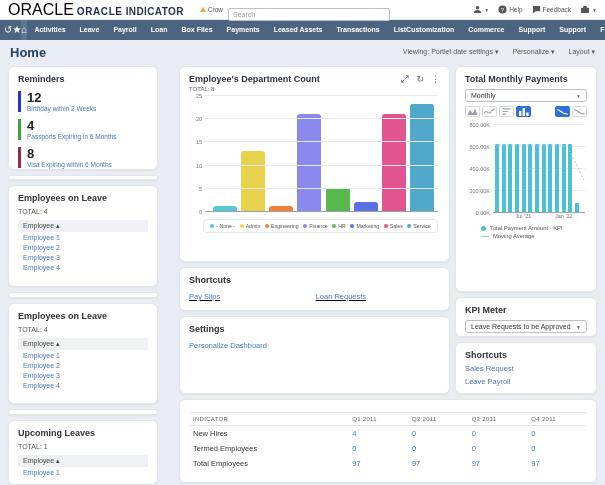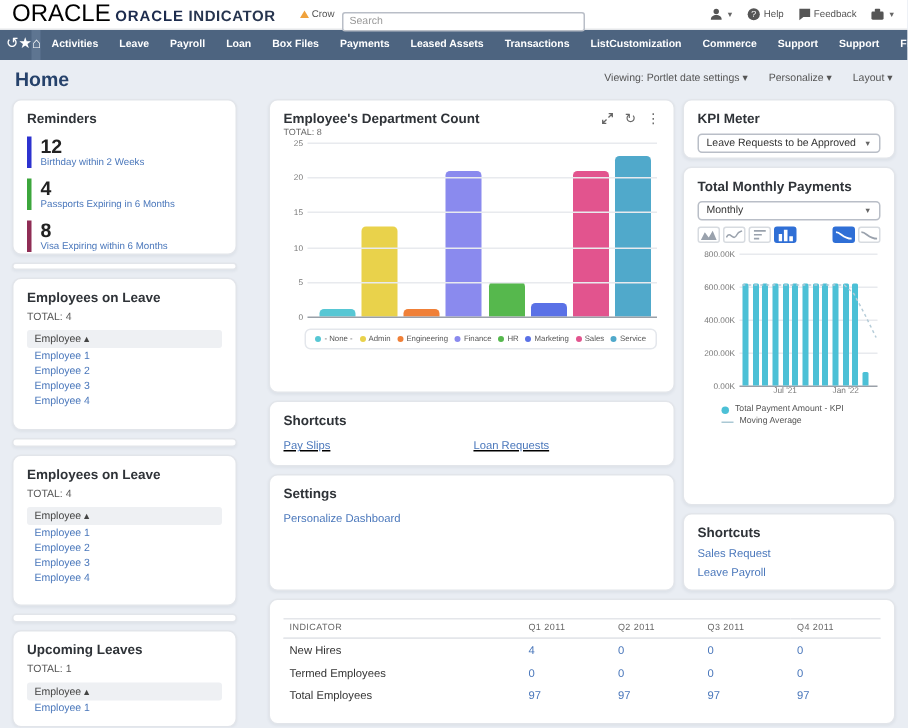--- a/index.html
+++ b/index.html
@@ -350,28 +350,20 @@
           </div>
         </div>
 
         <div class="card settings-card">
           <div class="card-title">Settings</div>
           <span class="link">Personalize Dashboard</span>
         </div>
       </div>
 
       <div class="col-right">
-        <div class="card kpi-card">
-          <div class="card-title">KPI Meter</div>
-          <div class="select-box">
-            <span>Leave Requests to be Approved</span>
-            <span class="caret">▼</span>
-          </div>
-        </div>
-
         <div class="card pay-card">
           <div class="card-title">Total Monthly Payments</div>
           <div class="select-box">
             <span>Monthly</span>
             <span class="caret">▼</span>
           </div>
           <div class="icon-row">
             <span class="cicon">
               <svg class="micro" width="11" height="7" viewBox="0 0 12 8">
                   <path d="M0 8 3 2l3 4 3-5 3 7z" fill="#9aa2ad"></path>
@@ -445,20 +437,28 @@
                 <span class="tmp-lg-dot"></span>
                 <span class="tmp-lg-lab">Total Payment Amount - KPI</span>
               </div>
               <div class="tmp-lg-row">
                 <span class="tmp-lg-line"></span>
                 <span class="tmp-lg-lab">Moving Average</span>
               </div>
             </div>
         </div>
 
+        <div class="card kpi-card">
+          <div class="card-title">KPI Meter</div>
+          <div class="select-box">
+            <span>Leave Requests to be Approved</span>
+            <span class="caret">▼</span>
+          </div>
+        </div>
+
         <div class="card sc-right">
           <div class="card-title">Shortcuts</div>
           <span class="link">Sales Request</span>
           <span class="link">Leave Payroll</span>
         </div>
       </div>
     </div>
 
     <div class="card emp-table-card">
       <table class="emps">

